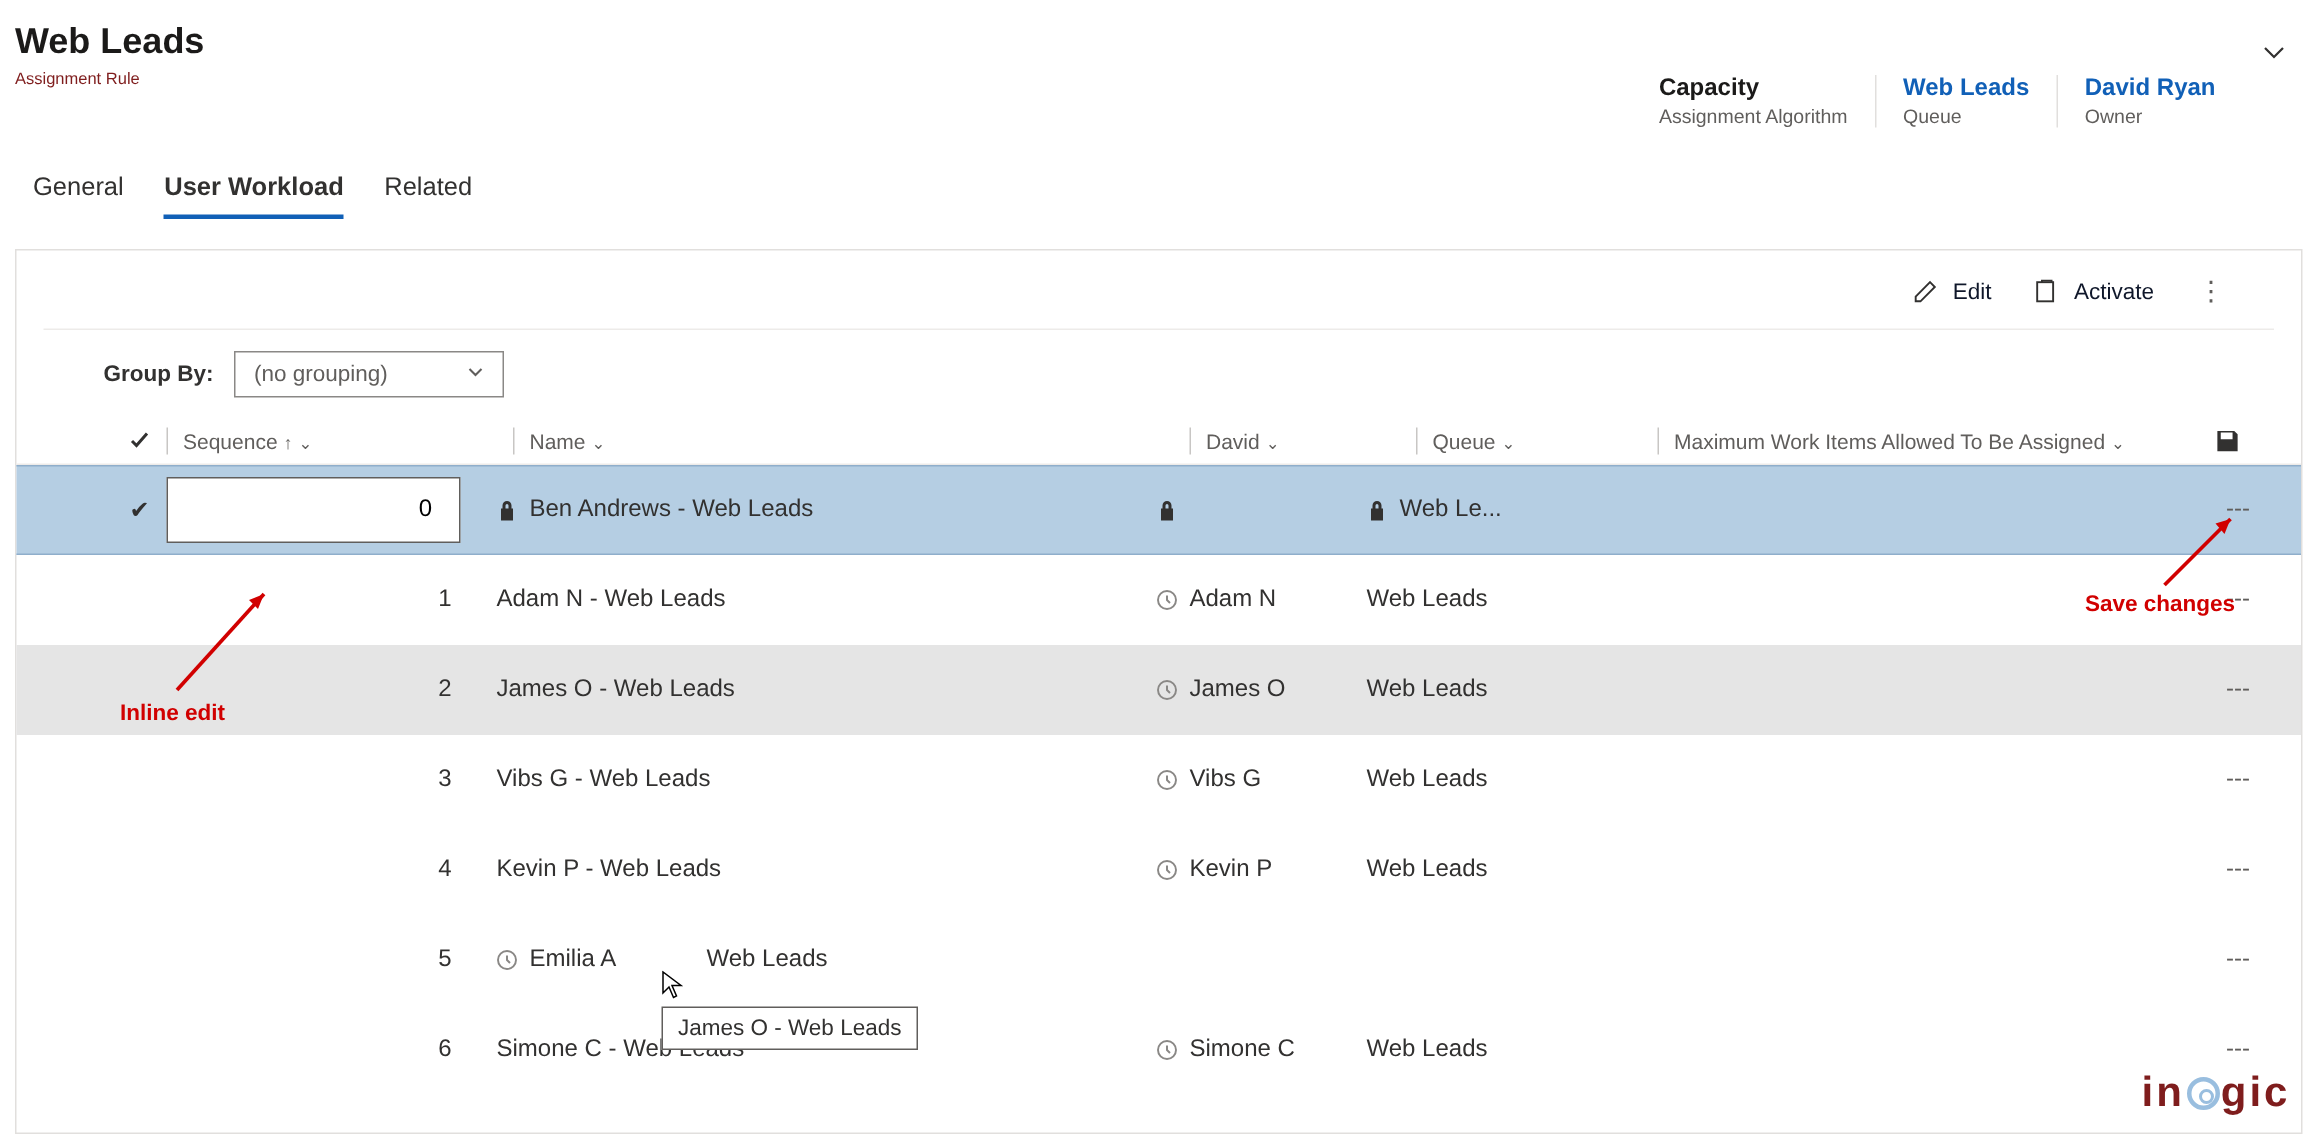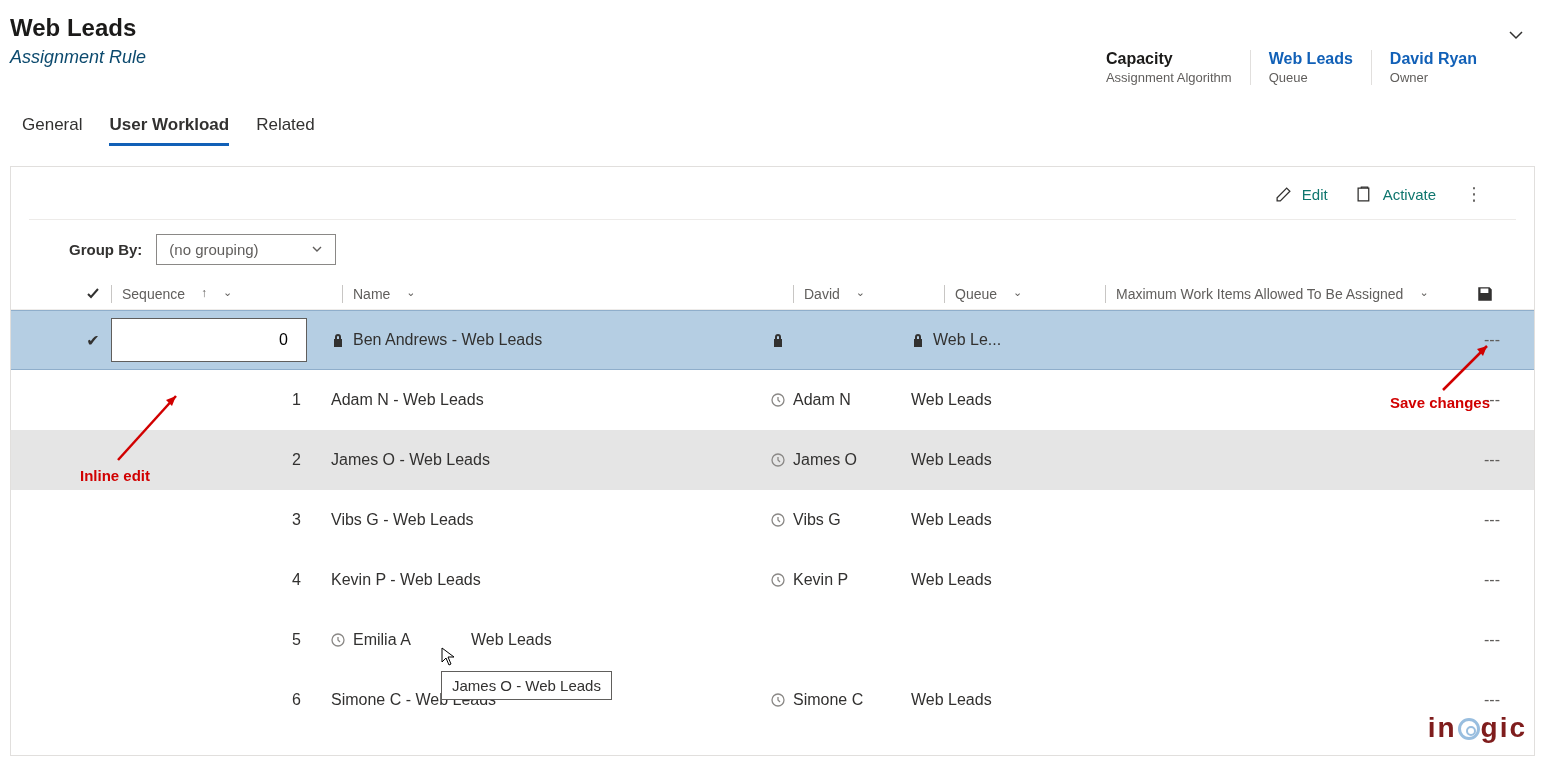--- a/index.html
+++ b/index.html
@@ -16,21 +16,21 @@
 
 
 .header {
   display: flex;
   align-items: flex-start;
   justify-content: space-between;
   padding: 14px 10px 0 10px;
 }
 .header-left { display: flex; flex-direction: column; }
 .page-title { font-size: 24px; font-weight: 600; color: #1b1a19; line-height: 1.2; }
-.page-subtitle { font-size: 18px; color: #0c4a6e; margin-top: 4px; font-style: italic; }
+.page-subtitle { font-size: 11px; color: #7f1d1d; margin-top: 4px; }
 
 .header-right { display: flex; align-items: flex-start; gap: 0; margin-right: 8px; }
 .hdr-field {
   display: flex; flex-direction: column;
   padding: 0 18px;
   border-left: 1px solid #e1dfdd;
   margin-top: 36px;
 }
 .hdr-field:first-child { border-left: none; }
 .hdr-value { font-size: 16px; font-weight: 600; color: #1b1a19; }
@@ -66,21 +66,21 @@
 }
 
 
 .toolbar {
   display: flex; justify-content: flex-end; align-items: center;
   gap: 28px;
   padding: 16px 32px 14px 0;
   border-bottom: 1px solid #edebe9;
   margin: 0 18px;
 }
-.tbtn { display: flex; align-items: center; gap: 10px; font-size: 15px; cursor: pointer; color: #0f766e; }
+.tbtn { display: flex; align-items: center; gap: 10px; font-size: 15px; cursor: pointer; color: #0f172a; }
 .tbtn svg { width: 17px; height: 17px; }
 .more-dots { width: 20px; text-align: center; font-size: 18px; cursor: pointer; color: #605e5c; }
 
 
 .groupby {
   display: flex; align-items: center; gap: 14px;
   padding: 14px 0 14px 58px;
 }
 .groupby-label { font-size: 15px; font-weight: 600; }
 .groupby-select {
@@ -95,21 +95,21 @@
 
 
 .grid-header {
   display: flex; align-items: center;
   padding: 6px 0 6px 64px;
   font-size: 14px; color: #605e5c;
   border-bottom: 1px solid #edebe9;
 }
 .col-chk { width: 36px; display:flex; align-items:center; justify-content:center; }
 .gh-sep { width:1px; height:18px; background:#c8c6c4; margin-right:10px; }
-.gh-cell { display:flex; align-items:flex-start; gap:16px; cursor:pointer; }
+.gh-cell { display:flex; align-items:flex-end; gap:4px; cursor:pointer; }
 .col-seq { width: 220px; }
 .col-name { width: 440px; }
 .col-user { width: 140px; }
 .col-queue { width: 150px; }
 .col-max { flex: 1; }
 .sort-arrow { font-size: 12px; }
 .chev-sm { font-size: 11px; color: #605e5c; }
 
 .save-icon {
   width: 18px; height: 18px; cursor: pointer;

